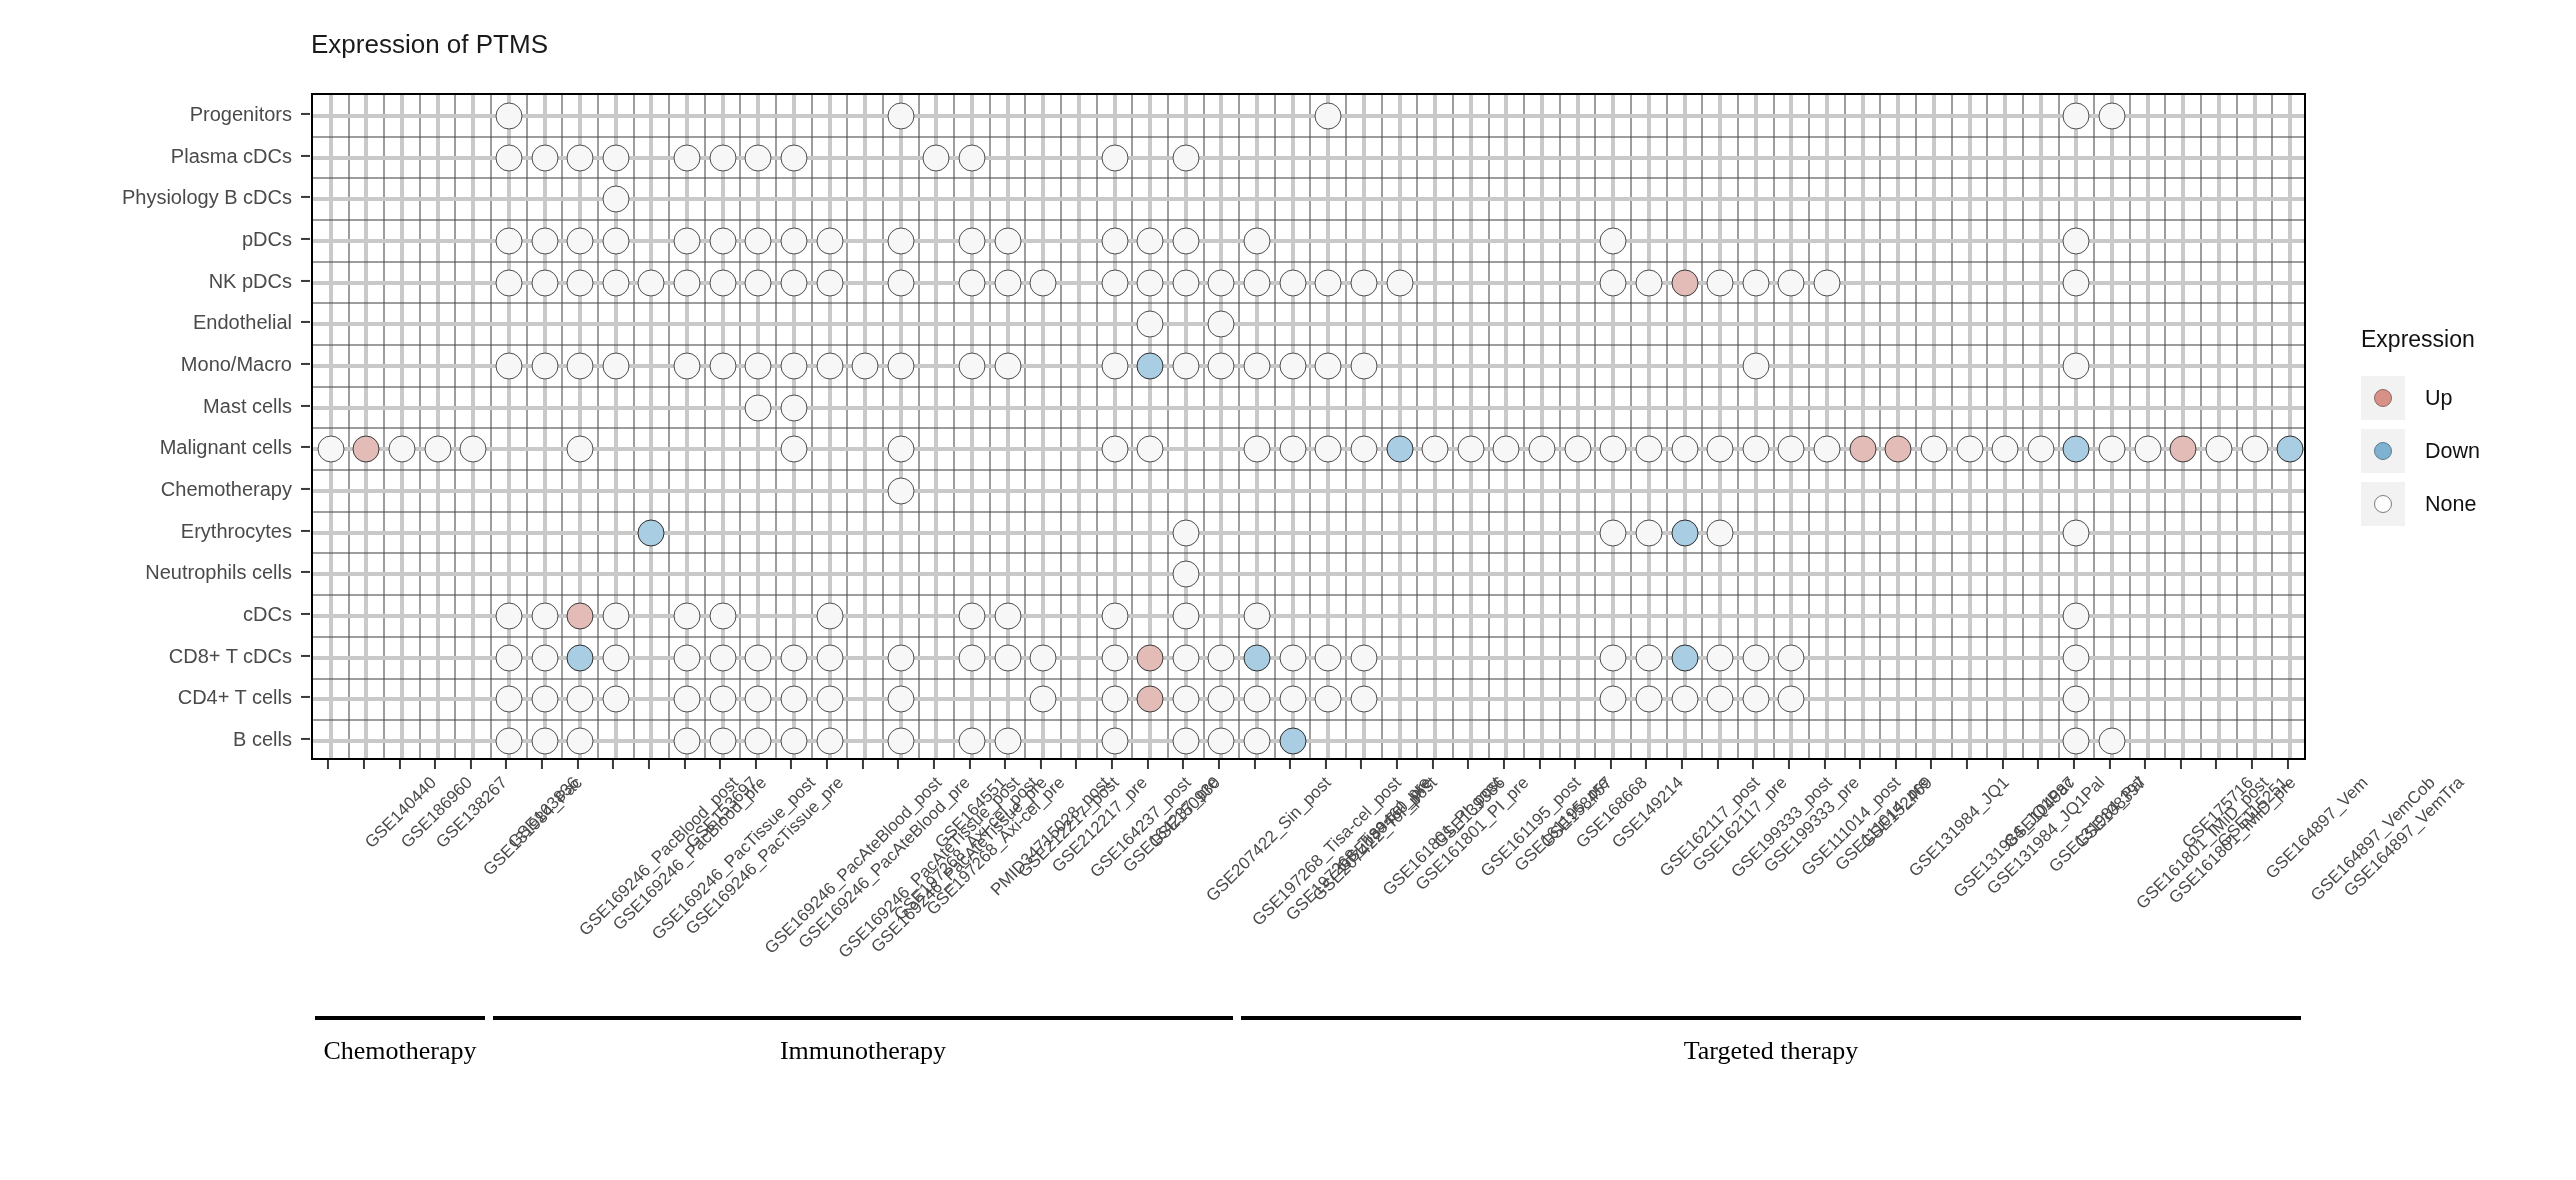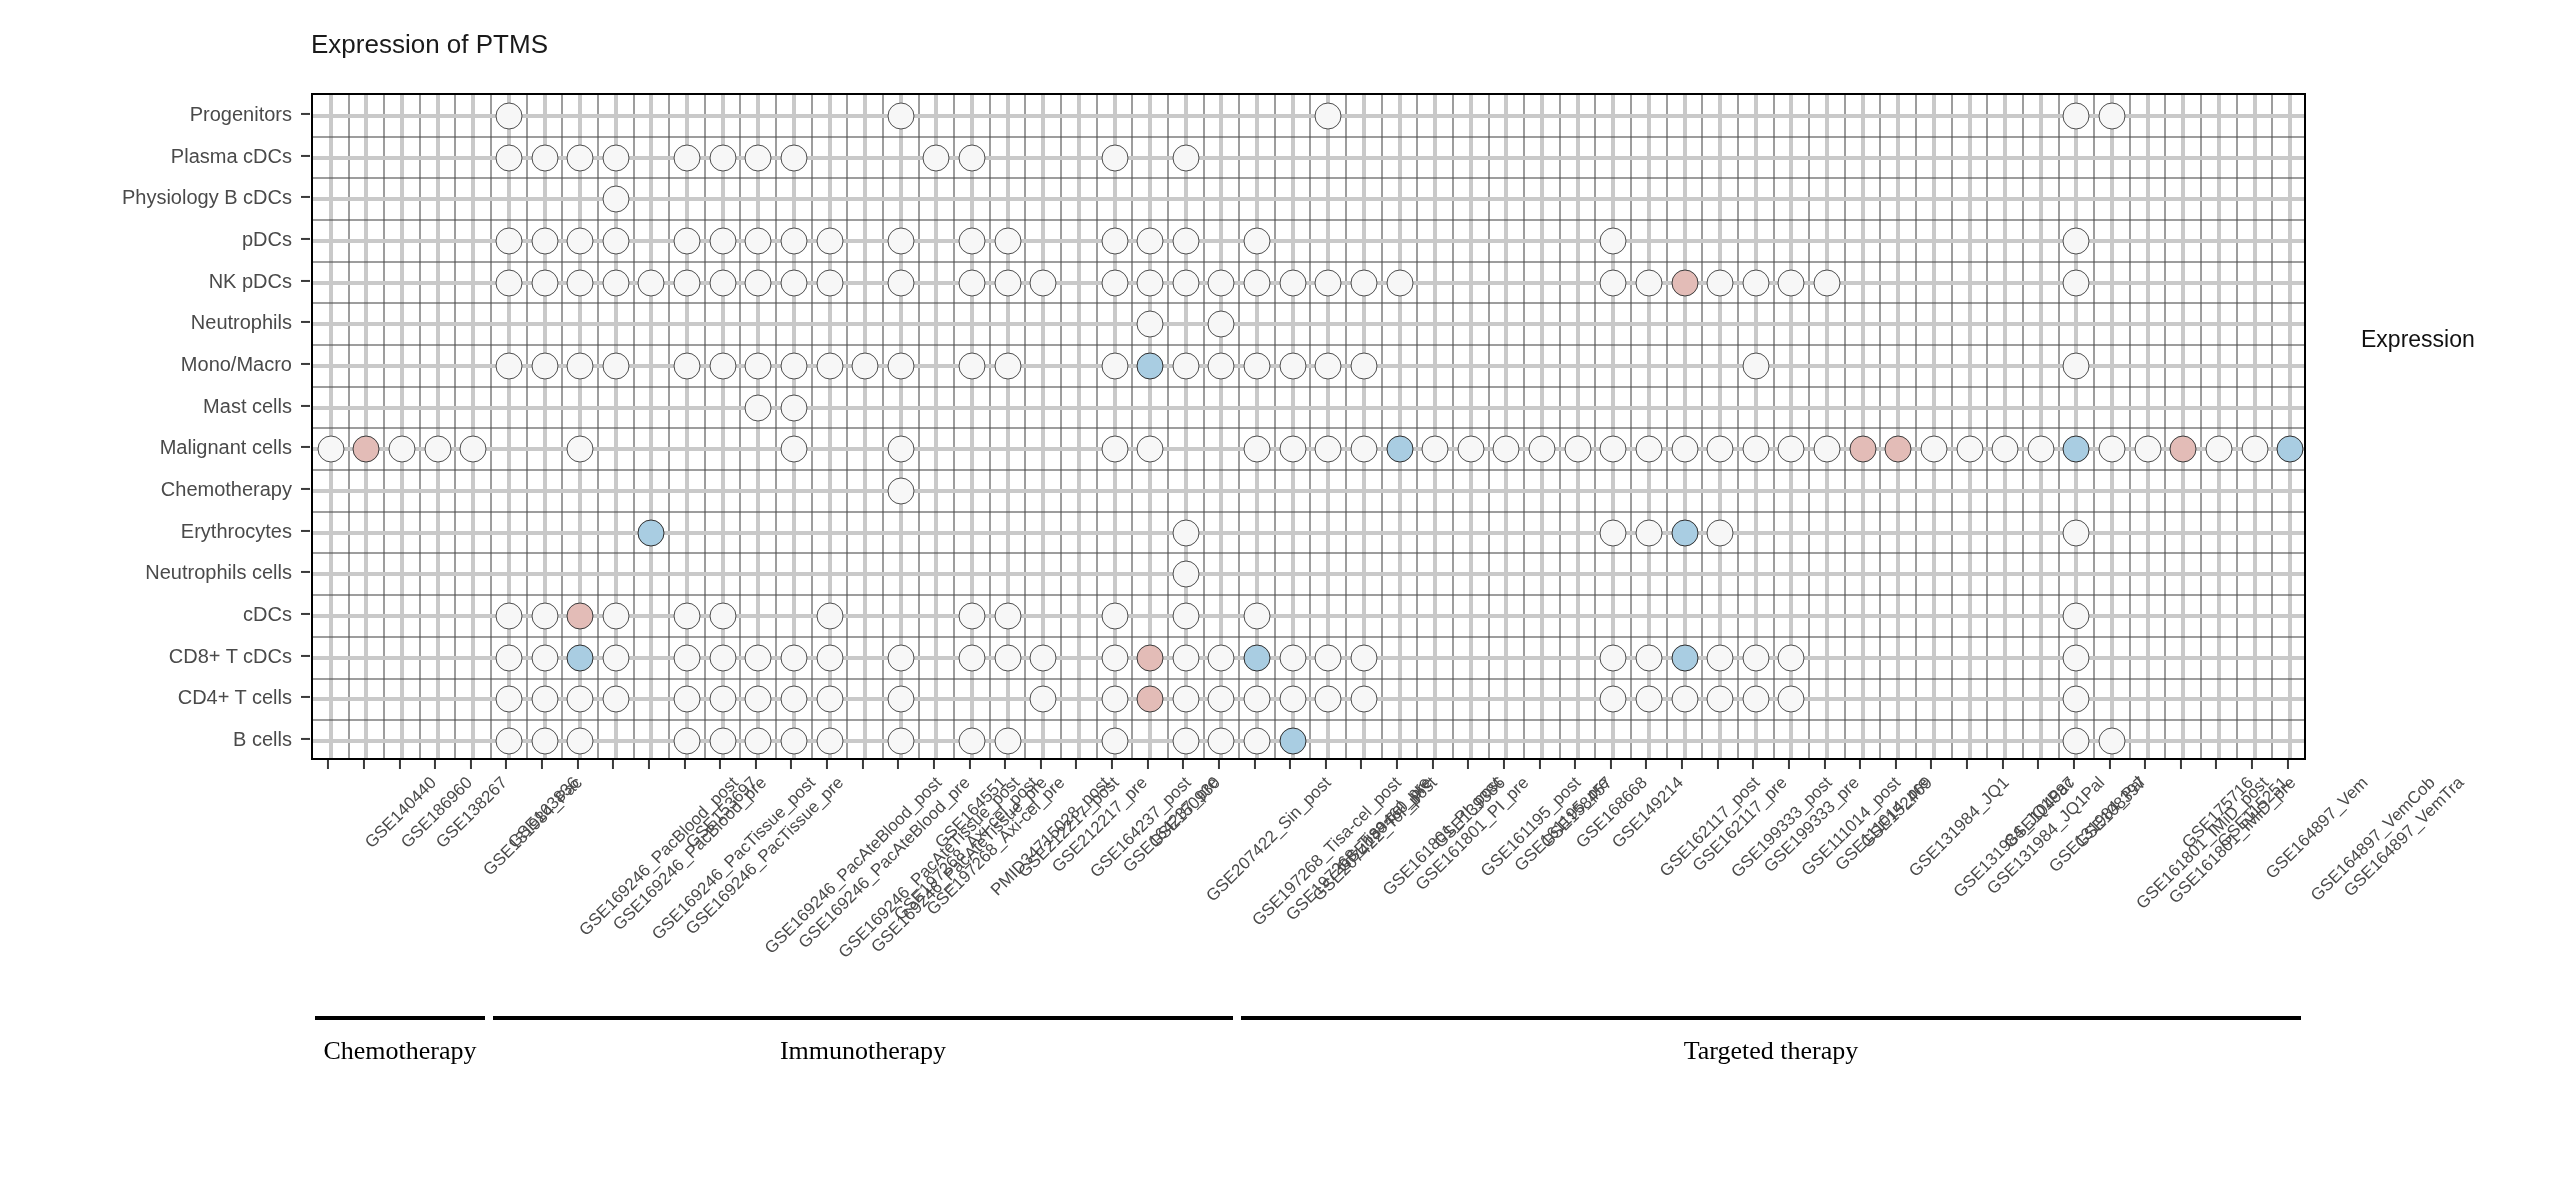--- a/index.html
+++ b/index.html
@@ -442,21 +442,21 @@
     <div class="ytick-label" style="top: 114px;">Progenitors</div>
     <div class="ytick-mark" style="left: 301px; top: 114px;"></div>
     <div class="ytick-label" style="top: 156px;">Plasma cDCs</div>
     <div class="ytick-mark" style="left: 301px; top: 156px;"></div>
     <div class="ytick-label" style="top: 197px;">Physiology B cDCs</div>
     <div class="ytick-mark" style="left: 301px; top: 197px;"></div>
     <div class="ytick-label" style="top: 239px;">pDCs</div>
     <div class="ytick-mark" style="left: 301px; top: 239px;"></div>
     <div class="ytick-label" style="top: 281px;">NK pDCs</div>
     <div class="ytick-mark" style="left: 301px; top: 281px;"></div>
-    <div class="ytick-label" style="top: 322px;">Neutrophils</div>
+    <div class="ytick-label" style="top: 322px;">Endothelial</div>
     <div class="ytick-mark" style="left: 301px; top: 322px;"></div>
     <div class="ytick-label" style="top: 364px;">Mono/Macro</div>
     <div class="ytick-mark" style="left: 301px; top: 364px;"></div>
     <div class="ytick-label" style="top: 406px;">Mast cells</div>
     <div class="ytick-mark" style="left: 301px; top: 406px;"></div>
     <div class="ytick-label" style="top: 447px;">Malignant cells</div>
     <div class="ytick-mark" style="left: 301px; top: 447px;"></div>
     <div class="ytick-label" style="top: 489px;">Chemotherapy</div>
     <div class="ytick-mark" style="left: 301px; top: 489px;"></div>
     <div class="ytick-label" style="top: 531px;">Erythrocytes</div>
@@ -590,14 +590,34 @@
     <div class="grp-bar" style="left: 315px; top: 1016px; width: 170px;"></div>
     <div class="grp-label" style="left: 400px; top: 1036px;">Chemotherapy</div>
     <div class="grp-bar" style="left: 493px; top: 1016px; width: 740px;"></div>
     <div class="grp-label" style="left: 863px; top: 1036px;">Immunotherapy</div>
     <div class="grp-bar" style="left: 1241px; top: 1016px; width: 1060px;"></div>
     <div class="grp-label" style="left: 1771px; top: 1036px;">Targeted therapy</div>
   </div>
 
 <div id="legend">
   <div id="legend-title">Expression</div>
+  <div id="legend-items">
+      <div class="legend-row">
+        <div class="legend-key">
+          <div class="legend-swatch up"></div>
+        </div>
+        <div class="legend-text">Up</div>
+      </div>
+      <div class="legend-row">
+        <div class="legend-key">
+          <div class="legend-swatch down"></div>
+        </div>
+        <div class="legend-text">Down</div>
+      </div>
+      <div class="legend-row">
+        <div class="legend-key">
+          <div class="legend-swatch none"></div>
+        </div>
+        <div class="legend-text">None</div>
+      </div>
+    </div>
 </div>
 
 
 </body></html>

